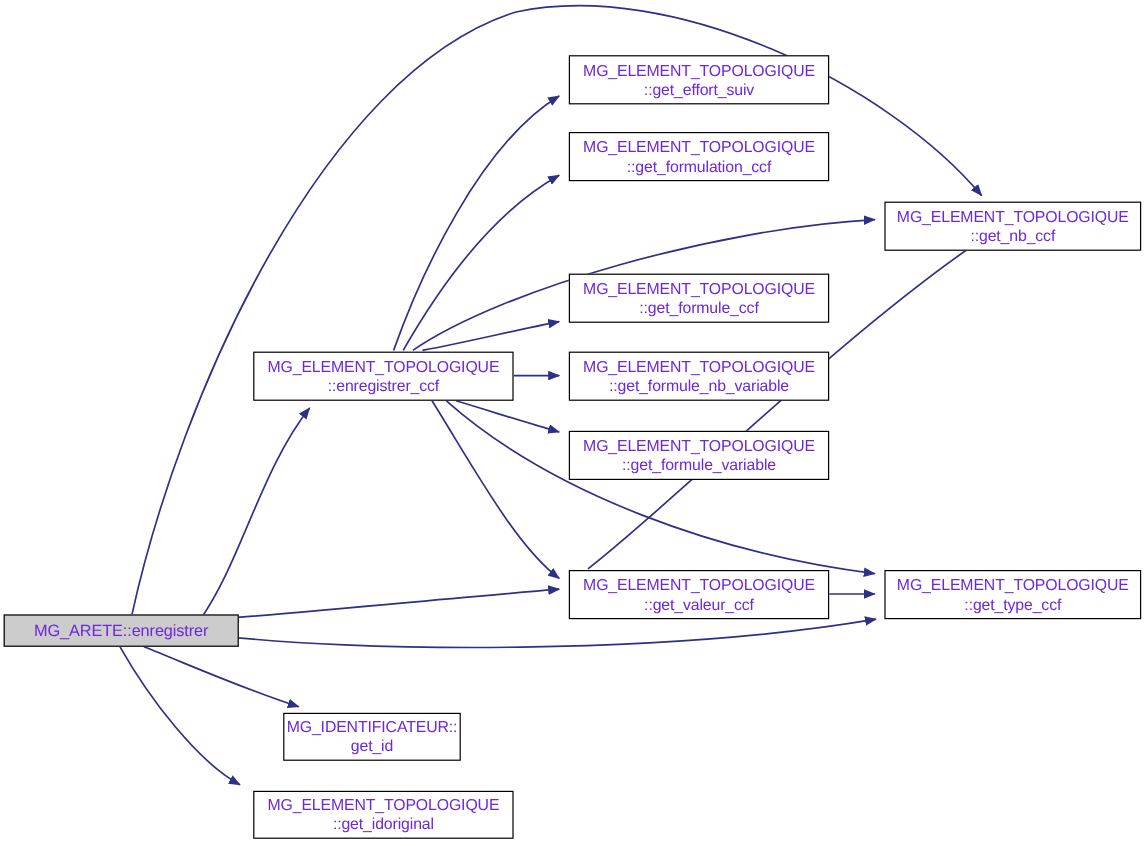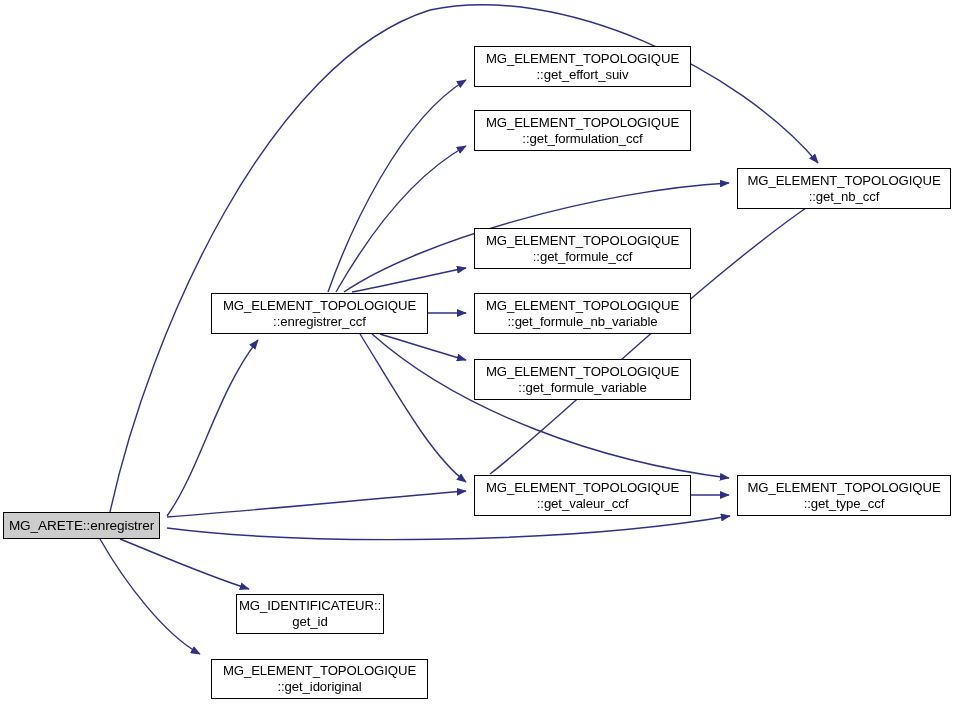--- a/index.html
+++ b/index.html
@@ -26,21 +26,21 @@
   .node {
     position: absolute;
     box-sizing: border-box;
     border: 1px solid #000000;
     background: #ffffff;
     display: flex;
     flex-direction: column;
     align-items: center;
     justify-content: center;
     text-align: center;
-    color: #000000;
+    color: #6d28d9;
     font-size: 13.2px;
     line-height: 16px;
     letter-spacing: -0.1px;
     z-index: 2;
     white-space: nowrap;
   }
   .node.root {
     background: #cccccc;
     border: 1px solid #000000;
     font-size: 13.6px;
@@ -72,21 +72,21 @@
         <path d="M 428,313 L 466,313" marker-end="url(#ah)" stroke="#2f2f87"></path>
         <path d="M 380,334 C 410,343 438,352 466,360" marker-end="url(#ah)" stroke="#2f2f87"></path>
         <path d="M 360,334 C 395,390 430,455 466,482" marker-end="url(#ah)" stroke="#2f2f87"></path>
         <path d="M 372,334 C 460,412 600,462 729,478" marker-end="url(#ah)" stroke="#2f2f87"></path>
         <path d="M 490,474 C 560,420 700,280 816,201" marker-end="url(#ah)" stroke="#2f2f87"></path>
         <path d="M 691,495 L 729,495" marker-end="url(#ah)" stroke="#2f2f87"></path>
       </g>
   </svg>
 
   <div id="nodes">
-      <div class="node root" style="left: 3px; top: 512px; width: 157px; height: 27px;">
+      <div class="node root" style="left: 3px; top: 512px; width: 196px; height: 27px;">
         <span class="ln">MG_ARETE::enregistrer</span>
       </div>
       <div class="node" style="left: 211px; top: 293px; width: 217px; height: 41px;">
         <span class="ln">MG_ELEMENT_TOPOLOGIQUE</span>
         <span class="ln">::enregistrer_ccf</span>
       </div>
       <div class="node" style="left: 474px; top: 46px; width: 217px; height: 41px;">
         <span class="ln">MG_ELEMENT_TOPOLOGIQUE</span>
         <span class="ln">::get_effort_suiv</span>
       </div>

